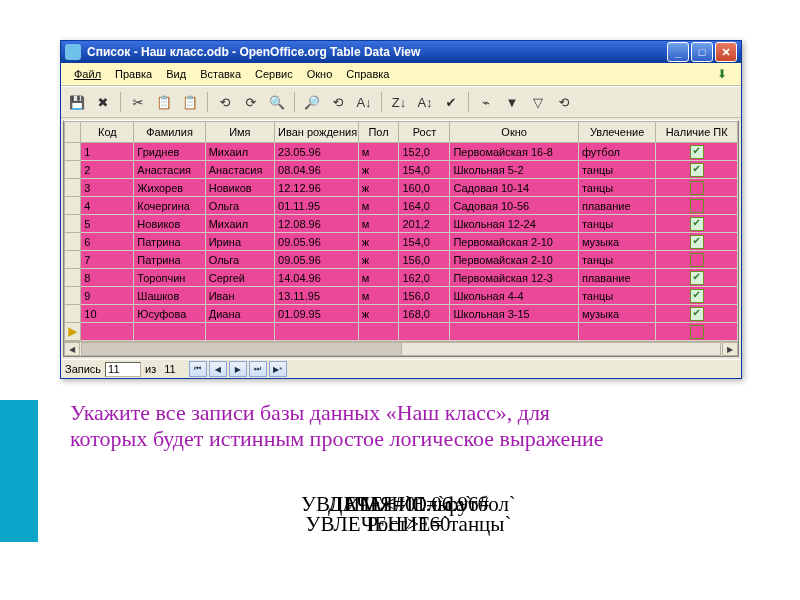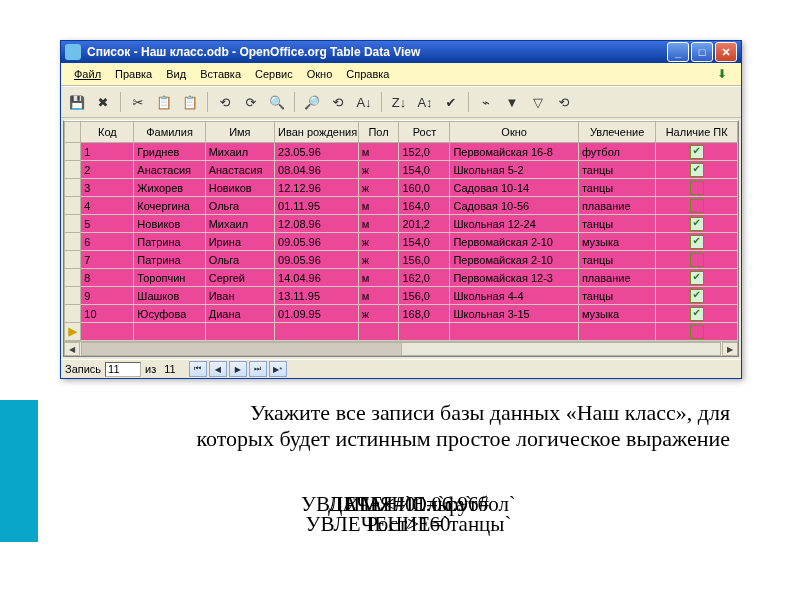--- a/index.html
+++ b/index.html
@@ -43,21 +43,21 @@
   .sb-btn{width:14px;height:12px;border:1px solid #b7b4a3;background:#ece9d8;font-size:8px;display:flex;align-items:center;justify-content:center;color:#444}
   .sb-track{flex:1;height:12px;background:#e9e7da;border:1px solid #b7b4a3;position:relative;margin:0 1px}
   .sb-thumb{position:absolute;left:0;top:0;width:50%;height:100%;background:#cfcabd;border-right:1px solid #b7b4a3}
 
   .navbar{height:18px;background:#ece9d8;border-top:1px solid #fff;display:flex;align-items:center;font-size:11px}
   .navlabel{padding:0 4px}
   .navinput{width:30px;height:13px;border:1px inset #b7b4a3;background:#fff;padding:0 2px;font-size:11px;font-family:inherit}
   .navbtn{width:16px;height:14px;border:1px solid #8aa4d6;background:linear-gradient(#eaf1fb,#cfe0f7);font-size:8px;display:flex;align-items:center;justify-content:center;color:#234;margin:0 1px}
   .navbtns{display:flex;margin-left:8px}
 
-  .caption{position:absolute;left:70px;right:70px;top:400px;font-family:"Times New Roman",serif;font-size:22px;color:#000000;text-align:right}
+  .caption{position:absolute;left:70px;right:70px;top:400px;font-family:"Times New Roman",serif;font-size:22px;color:#a21caf;text-align:left}
   .expr-stack{position:absolute;left:17px;right:0;top:492px;height:28px;font-family:"Times New Roman",serif;font-size:21px;color:#000;text-align:center}
   .expr-stack span{position:absolute;left:0;right:0}
 </style>
 </head>
 <body>
 
 <div class="slide">
   <div class="decor"></div>
 
   <div class="win">

